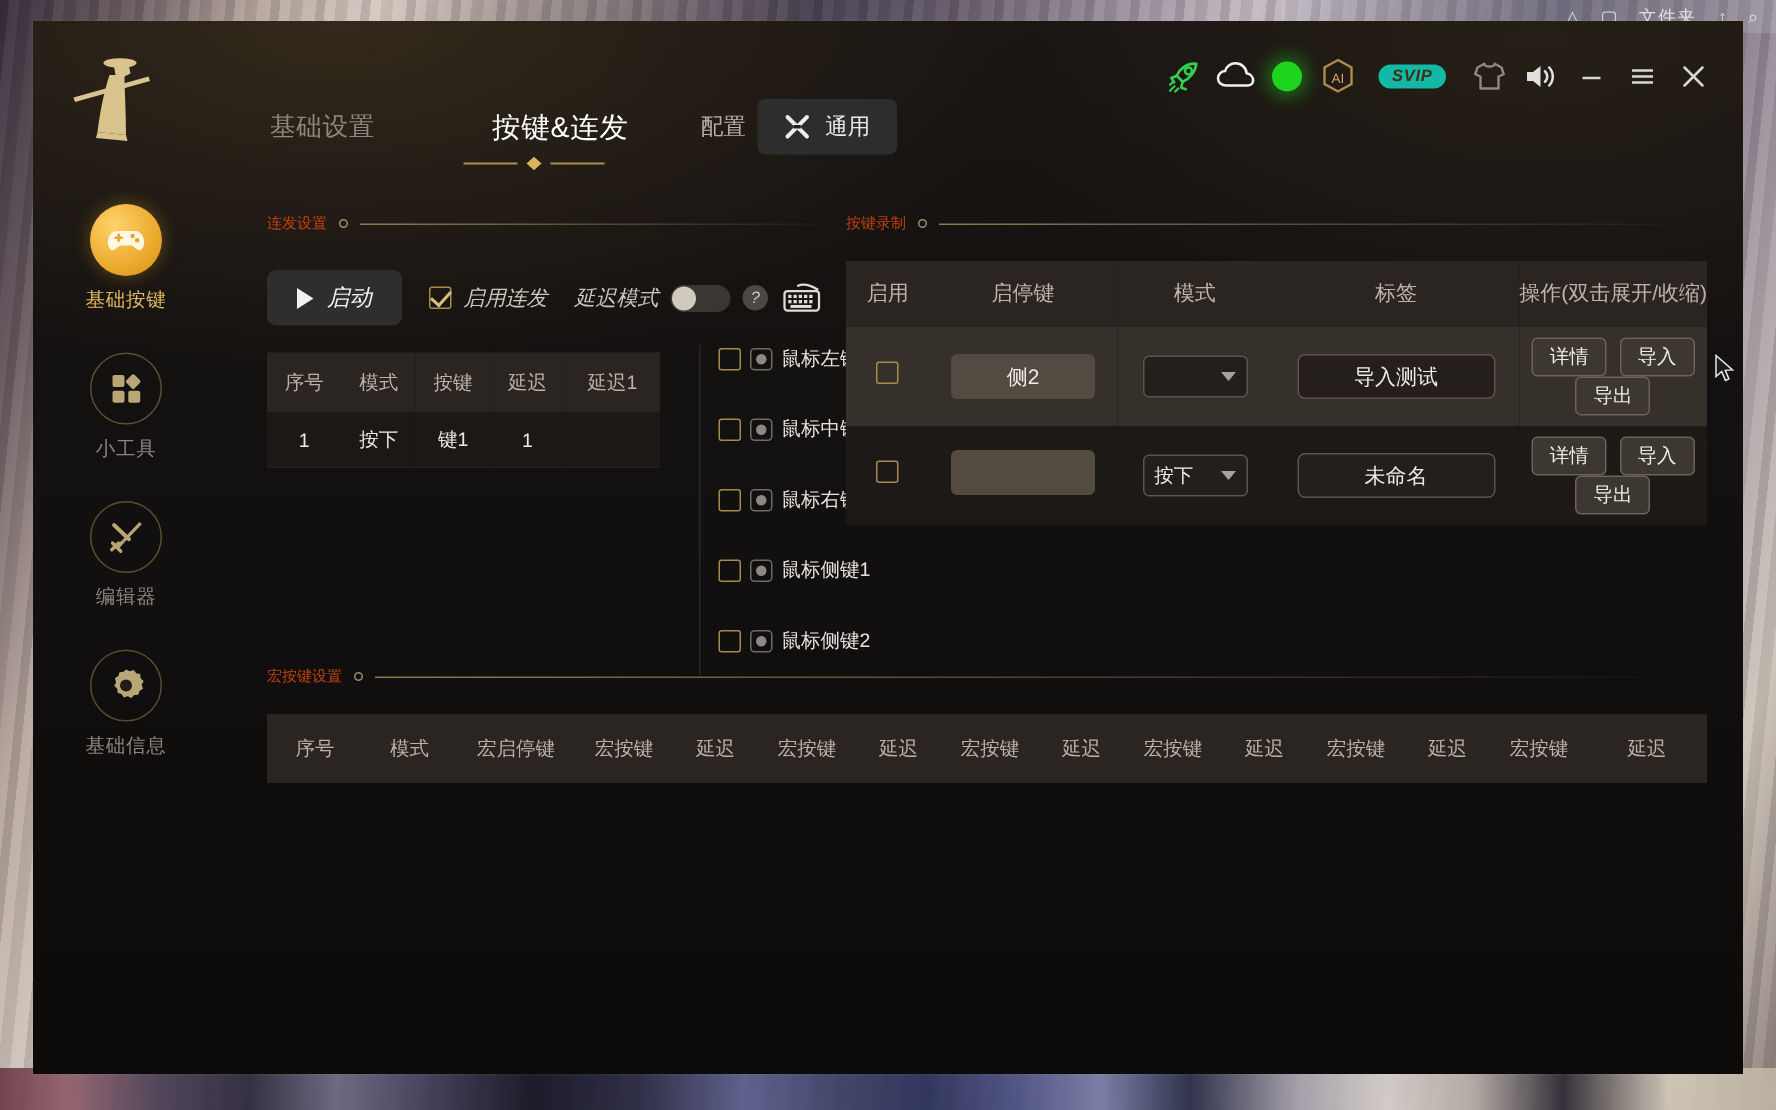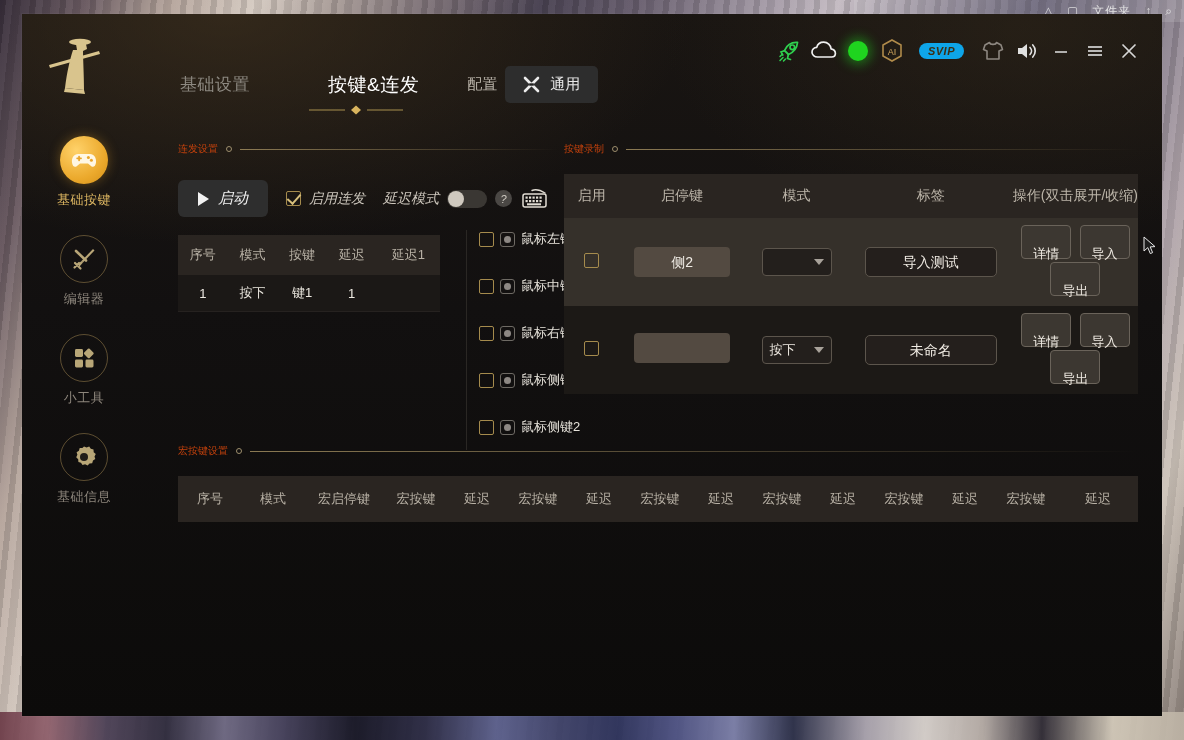--- a/index.html
+++ b/index.html
@@ -94,21 +94,21 @@
   }
 
   
   .wincontrols {
     position: absolute; right: 16px; top: 20px;
     display: flex; align-items: center; gap: 0;
   }
   .wc { display: flex; align-items: center; justify-content: center;
         width: 34px; height: 34px; cursor: pointer; color: #dcdcdc; }
   .svip {
-    background: #0ea5e9; color: #3c2f14; font-size: 11px; font-style: italic;
+    background: #14b8a6; color: #3c2f14; font-size: 11px; font-style: italic;
     font-weight: bold; border-radius: 9px; padding: 2px 9px; margin: 0 12px 0 10px;
     letter-spacing: .5px; cursor: pointer; text-align: center;
   }
   .green-dot { width: 20px; height: 20px; border-radius: 50%; background: #1fd41f;
                box-shadow: 0 0 11px 4px rgba(31,212,31,.42); }
 
   
   .sidebar {
     position: absolute; left: 0; top: 110px; width: 124px; bottom: 0;
     display: flex; flex-direction: column; 
@@ -221,21 +221,21 @@
   .caret { width: 0; height: 0; border-left: 5px solid transparent;
            border-right: 5px solid transparent; border-top: 6px solid #a8a29a; }
   .tagbtn {
     display: inline-block; width: 132px; height: 30px; line-height: 28px;
     border: 1px solid #5c554c; border-radius: 5px; background: #241f1c;
     color: #f1ece4; font-size: 14px; cursor: pointer;
   }
   .abtn {
     display: inline-block; min-width: 50px; height: 26px; line-height: 24px;
     border: 1px solid #6a635a; border-radius: 4px; background: #3c3731;
-    color: #efeae2; font-size: 13px; padding: 16px 8px; margin: 0 2px; cursor: pointer;
+    color: #efeae2; font-size: 13px; padding: 0 8px; margin: 0 2px; cursor: pointer;
   }
 
   
   .macro-wrap { margin-top: 18px; }
   .macro { width: 100%; border-collapse: collapse; background: #2a2521; }
   .macro th {
     color: #b9b2a6; font-size: 13px; font-weight: normal; padding: 14px 0;
     text-align: center; white-space: nowrap;
   }
 
@@ -367,39 +367,39 @@
             <circle cx="19.4" cy="12.4" r="1.5" fill="#e9a52a"></circle>
             <circle cx="22.4" cy="15.2" r="1.5" fill="#e9a52a"></circle>
           </svg>
         </div>
         <div class="side-label">基础按键</div>
       </div>
 
       <div class="side-item">
         <div class="side-ico">
           <svg width="28" height="28" viewBox="0 0 28 28">
+            <rect x="5" y="5" width="8" height="8" rx="1.4" fill="#b8a677"></rect>
+            <rect x="5" y="15.5" width="8" height="8" rx="1.4" fill="#b8a677"></rect>
+            <rect x="15.5" y="15.5" width="8" height="8" rx="1.4" fill="#b8a677"></rect>
+            <rect x="15" y="5.6" width="7.6" height="7.6" rx="1.2" fill="#b8a677" transform="rotate(45 18.8 9.4)"></rect>
+          </svg>
+        </div>
+        <div class="side-label">小工具</div>
+      </div>
+
+      <div class="side-item">
+        <div class="side-ico">
+          <svg width="28" height="28" viewBox="0 0 28 28">
             <path d="M23 4 L24.5 5.5 L13 17.5 L11.5 16 z" fill="#b8a677"></path>
             <path d="M11.5 16 L13 17.5 L9.5 21.5 L7.5 19.5 z" fill="#b8a677"></path>
             <path d="M5 18 L10.5 23.5 M4.5 22.5 L9 18" stroke="#b8a677" stroke-width="2.2" stroke-linecap="round"></path>
             <path d="M6 6 L16 15.5" stroke="#b8a677" stroke-width="2.6" stroke-linecap="round"></path>
           </svg>
         </div>
         <div class="side-label">编辑器</div>
-      </div>
-
-      <div class="side-item">
-        <div class="side-ico">
-          <svg width="28" height="28" viewBox="0 0 28 28">
-            <rect x="5" y="5" width="8" height="8" rx="1.4" fill="#b8a677"></rect>
-            <rect x="5" y="15.5" width="8" height="8" rx="1.4" fill="#b8a677"></rect>
-            <rect x="15.5" y="15.5" width="8" height="8" rx="1.4" fill="#b8a677"></rect>
-            <rect x="15" y="5.6" width="7.6" height="7.6" rx="1.2" fill="#b8a677" transform="rotate(45 18.8 9.4)"></rect>
-          </svg>
-        </div>
-        <div class="side-label">小工具</div>
       </div>
 
       <div class="side-item">
         <div class="side-ico">
           <svg width="28" height="28" viewBox="0 0 28 28">
             <path d="M14 3.4 l2.6 1.1 2.6 -.9 1.6 2.2 2.7 .6 .2 2.8 2.1 1.8 -1.3 2.5 .8 2.6 -2.3 1.5
                      -.8 2.6 -2.7 .2 -1.9 2 -2.5 -1.2 -2.6 .8 -1.5 -2.3 -2.6 -.8 -.2 -2.7 -2 -1.9
                      1.2 -2.5 -.8 -2.6 2.3 -1.5 .8 -2.6 2.7 -.2 z" fill="#b8a677"></path>
             <circle cx="14" cy="14" r="4" fill="#201c19"></circle>
           </svg>

